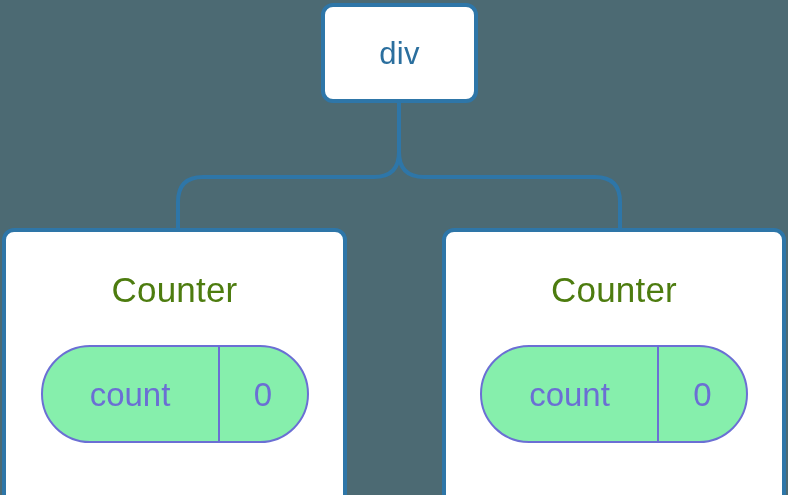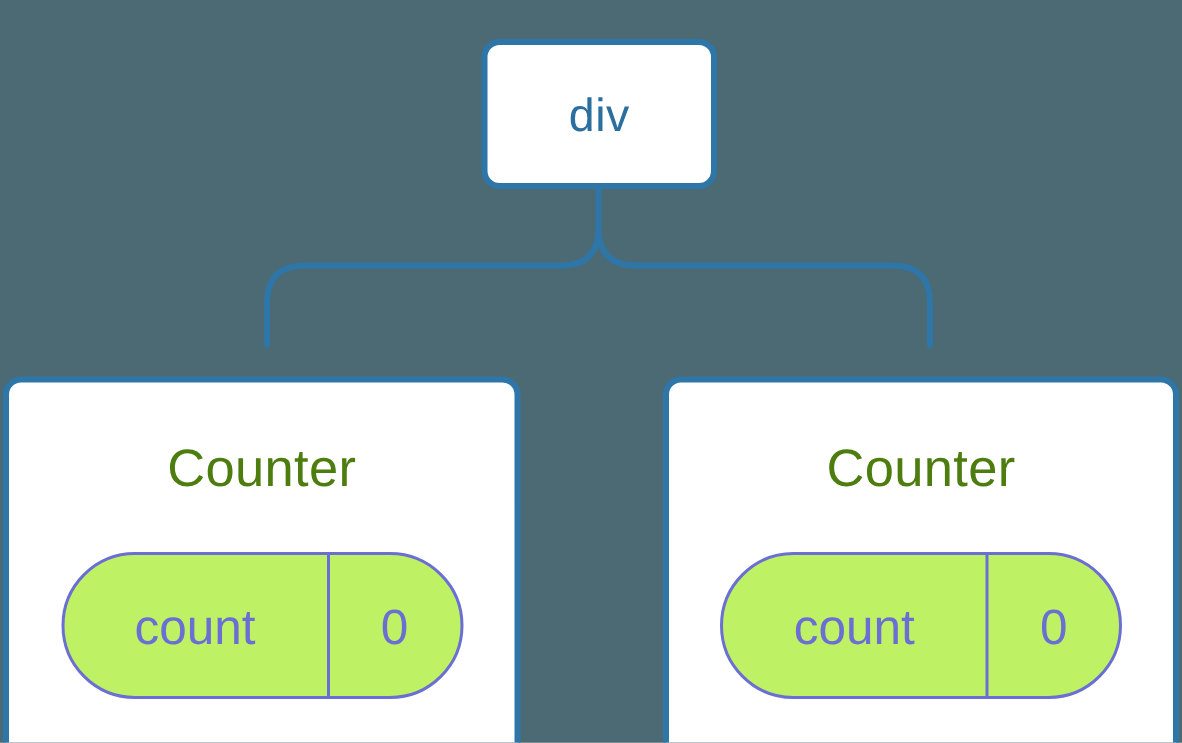--- a/index.html
+++ b/index.html
@@ -32,21 +32,20 @@
   }
 
   
   .node-box {
     position: absolute;
     background: #ffffff;
     border: 4px solid #2e76a8;
     border-radius: 12px;
     box-sizing: border-box;
     z-index: 2;
-    margin-top: 23px;
   }
 
   
   #root-node {
     left: 321px;
     top: 3px;
     width: 157px;
     height: 100px;
     display: flex;
     align-items: center;
@@ -86,21 +85,21 @@
   
   .state-pill {
     margin-top: 38px;
     height: 98px;
     width: 268px;
     border: 2px solid #6b6fd4;
     border-radius: 49px;
     box-sizing: border-box;
     display: flex;
     align-items: stretch;
-    background: #bef264;
+    background: #86efac;
   }
   .pill-key {
     flex: 0 0 175px;
     display: flex;
     align-items: center;
     justify-content: center;
     border-right: 2px solid #6b6fd4;
     color: #6b6fd4;
     font-size: 33px;
     line-height: 1;

